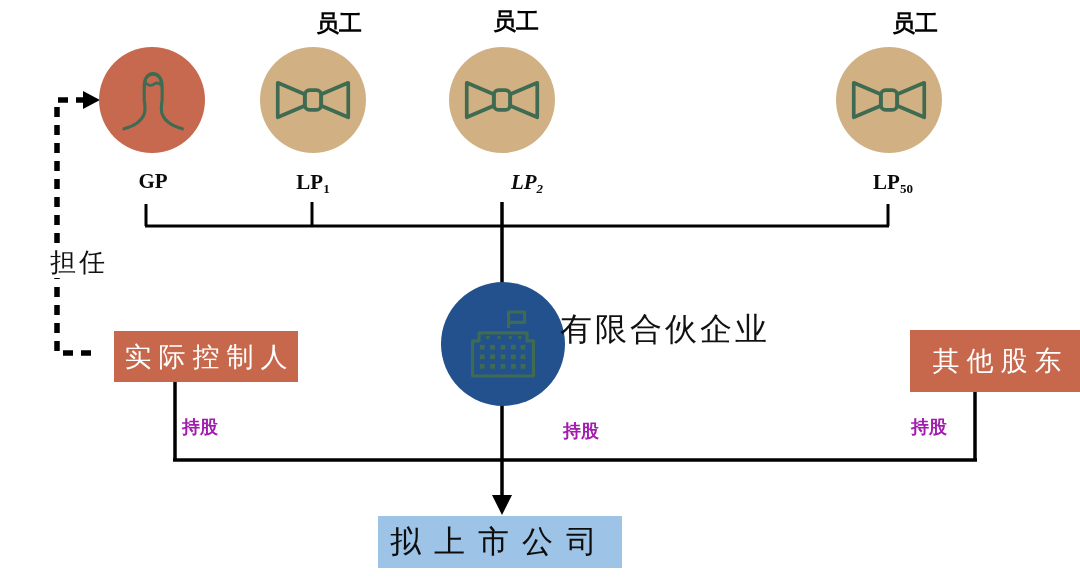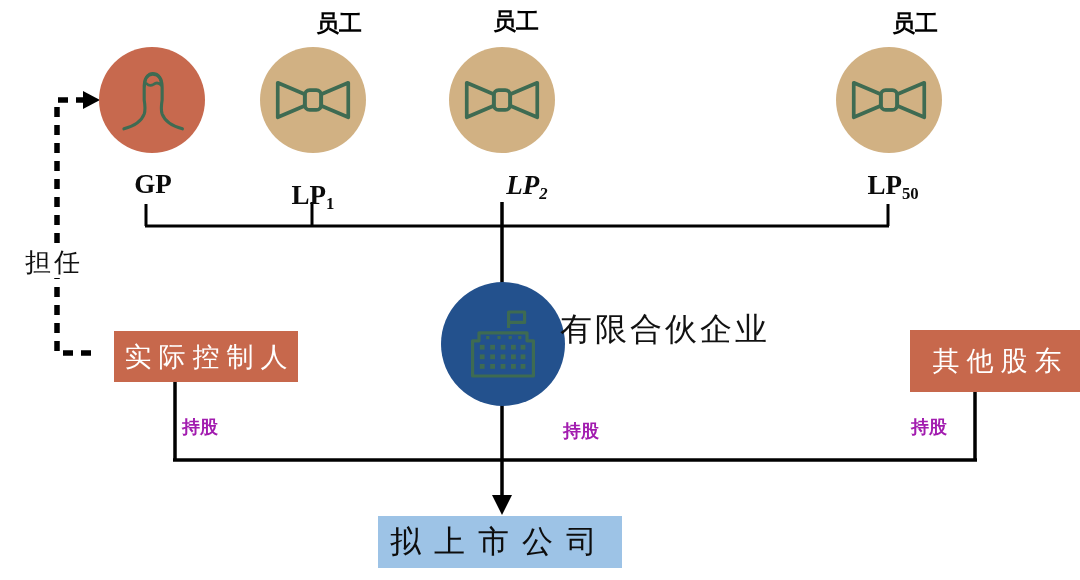--- a/index.html
+++ b/index.html
@@ -7,21 +7,21 @@
     position:relative;width:1080px;height:580px;background:#ffffff;overflow:hidden;
     font-family:"Liberation Serif","DejaVu Serif",serif;
   }
   #wires{position:absolute;left:0;top:0;width:1080px;height:580px;}
   .circle{position:absolute;border-radius:50%;display:flex;align-items:center;justify-content:center;}
   .circle.gp{background:#C7694E;}
   .circle.lp{background:#D1B183;}
   .circle.partnership{background:#23518D;}
   .node-label{
     position:absolute;transform:translateX(-50%);
-    font-weight:bold;font-size:27px;color:#0b0b0b;white-space:nowrap;text-align:center;
+    font-weight:bold;font-size:21px;color:#0b0b0b;white-space:nowrap;text-align:center;
   }
   .node-label .sub{font-size:0.62em;vertical-align:-0.28em;}
   .emp-tag{
     position:absolute;transform:translateX(-50%);
     font-size:23px;font-weight:bold;color:#000;white-space:nowrap;margin-left:24px;
   }
   .wbox{
     position:absolute;background:#ffffff;display:flex;align-items:center;justify-content:center;
     font-size:32px;color:#111;white-space:nowrap;letter-spacing:3px;
   }
@@ -71,21 +71,21 @@
   </div>
 
   <div class="emp-tag" style="left:315px;top:8px;">员工</div>
   <div class="circle lp" style="left:260px;top:47px;width:106px;height:106px;">
     <svg width="82" height="50" viewBox="0 0 100 56">
       <path d="M7 7 L40 21 L40 35 L7 49 Z" stroke="#3E6B52" stroke-width="4.5" fill="none" stroke-linejoin="round"></path>
       <path d="M93 7 L60 21 L60 35 L93 49 Z" stroke="#3E6B52" stroke-width="4.5" fill="none" stroke-linejoin="round"></path>
       <rect x="40" y="16" width="20" height="24" rx="6" stroke="#3E6B52" stroke-width="4.5" fill="none"></rect>
     </svg>
   </div>
-  <div class="node-label" style="left:313px;top:180px;">
+  <div class="node-label" style="left:313px;top:170px;">
     <span>LP</span><span class="sub">1</span>
   </div>
 
   <div class="emp-tag" style="left:492px;top:6px;">员工</div>
   <div class="circle lp" style="left:449px;top:47px;width:106px;height:106px;">
     <svg width="82" height="50" viewBox="0 0 100 56">
       <path d="M7 7 L40 21 L40 35 L7 49 Z" stroke="#3E6B52" stroke-width="4.5" fill="none" stroke-linejoin="round"></path>
       <path d="M93 7 L60 21 L60 35 L93 49 Z" stroke="#3E6B52" stroke-width="4.5" fill="none" stroke-linejoin="round"></path>
       <rect x="40" y="16" width="20" height="24" rx="6" stroke="#3E6B52" stroke-width="4.5" fill="none"></rect>
     </svg>
@@ -99,21 +99,21 @@
     <svg width="82" height="50" viewBox="0 0 100 56">
       <path d="M7 7 L40 21 L40 35 L7 49 Z" stroke="#3E6B52" stroke-width="4.5" fill="none" stroke-linejoin="round"></path>
       <path d="M93 7 L60 21 L60 35 L93 49 Z" stroke="#3E6B52" stroke-width="4.5" fill="none" stroke-linejoin="round"></path>
       <rect x="40" y="16" width="20" height="24" rx="6" stroke="#3E6B52" stroke-width="4.5" fill="none"></rect>
     </svg>
   </div>
   <div class="node-label" style="left:893px;top:170px;">
     <span>LP</span><span class="sub">50</span>
   </div>
 
-  <div class="wbox" style="left:0px;top:246px;width:108px;height:32px;font-size:26px;">
+  <div class="wbox" style="left:0px;top:246px;width:108px;height:32px;font-size:26px;justify-content:flex-end;">
     <span>担任</span>
   </div>
 
   <div class="circle partnership" style="left:441px;top:282px;width:124px;height:124px;">
     <svg width="80" height="80" viewBox="0 0 100 100">
       <path d="M57 30 V10 H77 V23 H57" stroke="#3E6B52" stroke-width="4" fill="none" stroke-linejoin="round"></path>
       <path d="M12 90 V46 H20 V36 H80 V46 H88 V90 Z" stroke="#3E6B52" stroke-width="4" fill="none" stroke-linejoin="round"></path>
       <g fill="#3E6B52">
         <rect x="29" y="40" width="4" height="4"></rect>
           <rect x="43" y="40" width="4" height="4"></rect>

